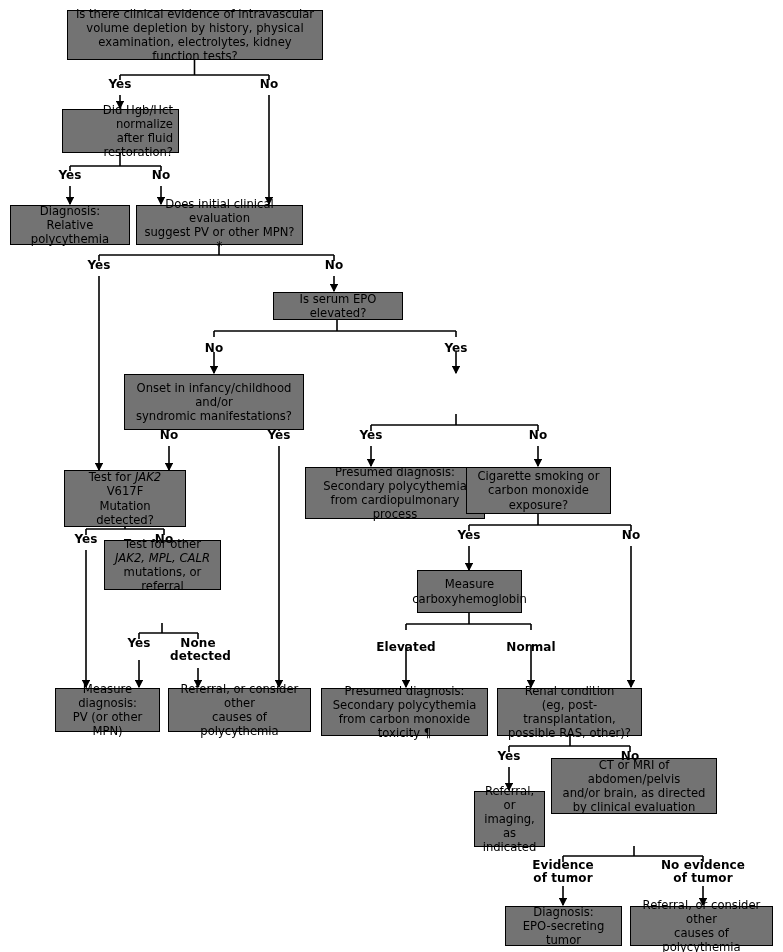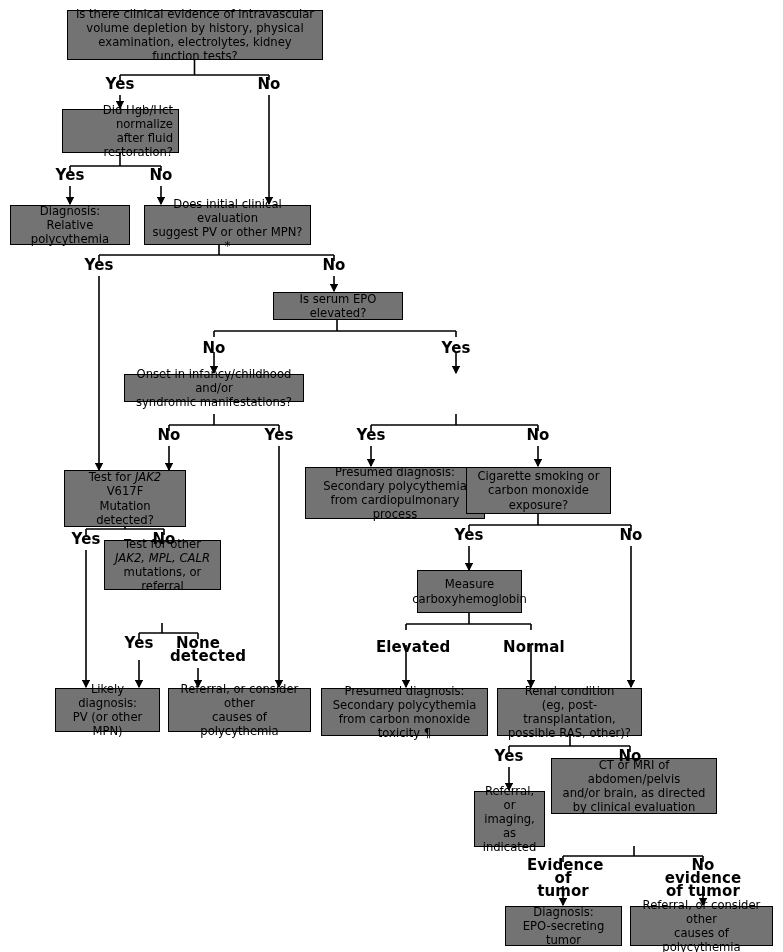--- a/index.html
+++ b/index.html
@@ -38,21 +38,21 @@
     font-size: 11.6px;
     line-height: 14.2px;
     padding: 2px 5px;
     white-space: pre-line;
   }
   .node .ln { display: block; width: 100%; }
   .node .gap { height: 8px; }
   .edge-label {
     position: absolute;
     color: #000000;
-    font-size: 15px;
+    font-size: 12px;
     line-height: 13px;
     font-weight: bold;
     text-align: center;
     white-space: pre-line;
     letter-spacing: 0.1px;
   }
   i.gene { font-style: italic; }
 </style>
 </head>
 <body>
@@ -156,26 +156,26 @@
   <div class="node" style="left:67px; top:10px; width:256px; height:50px;">Is there clinical evidence of intravascular
 volume depletion by history, physical
 examination, electrolytes, kidney function tests?</div>
 
   <div class="node" style="left:62px; top:109px; width:117px; height:44px;text-align:right;">Did Hgb/Hct normalize
 after fluid restoration?</div>
 
   <div class="node" style="left:10px; top:205px; width:120px; height:40px;">Diagnosis:
 Relative polycythemia</div>
 
-  <div class="node" style="left:136px; top:205px; width:167px; height:40px;margin-left:8px;">Does initial clinical evaluation
+  <div class="node" style="left:136px; top:205px; width:167px; height:40px;">Does initial clinical evaluation
 suggest PV or other MPN?*</div>
 
   <div class="node" style="left:273px; top:292px; width:130px; height:28px;">Is serum EPO elevated?</div>
 
-  <div class="node" style="left:124px; top:374px; width:180px; height:28px;">Onset in infancy/childhood and/or
+  <div class="node" style="left:124px; top:374px; width:180px; height:56px;">Onset in infancy/childhood and/or
 syndromic manifestations?</div>
 
 
   <div class="node" style="left:305px; top:467px; width:180px; height:52px;">Presumed diagnosis:
 Secondary polycythemia
 from cardiopulmonary process</div>
 
   <div class="node" style="left:466px; top:467px; width:145px; height:47px;">Cigarette smoking or
 carbon monoxide exposure?</div>
 
@@ -187,21 +187,21 @@
 
   <div class="node" style="left:104px; top:540px; width:117px; height:50px;">
     <span class="ln">Test for other</span>
     <span class="ln"><i class="gene">JAK2, MPL, CALR</i></span>
     <span class="ln">mutations, or referral</span>
   </div>
 
   <div class="node" style="left:417px; top:570px; width:105px; height:43px;">Measure
 carboxyhemoglobin</div>
 
-  <div class="node" style="left:55px; top:688px; width:105px; height:44px;">Likely diagnosis:
+  <div class="node" style="left:55px; top:688px; width:105px; height:44px;">Measure diagnosis:
 PV (or other MPN)</div>
 
   <div class="node" style="left:168px; top:688px; width:143px; height:44px;">Referral, or consider other
 causes of polycythemia</div>
 
   <div class="node" style="left:321px; top:688px; width:167px; height:48px;">Presumed diagnosis:
 Secondary polycythemia
 from carbon monoxide toxicity ¶</div>
 
   <div class="node" style="left:497px; top:688px; width:145px; height:48px;">Renal condition

